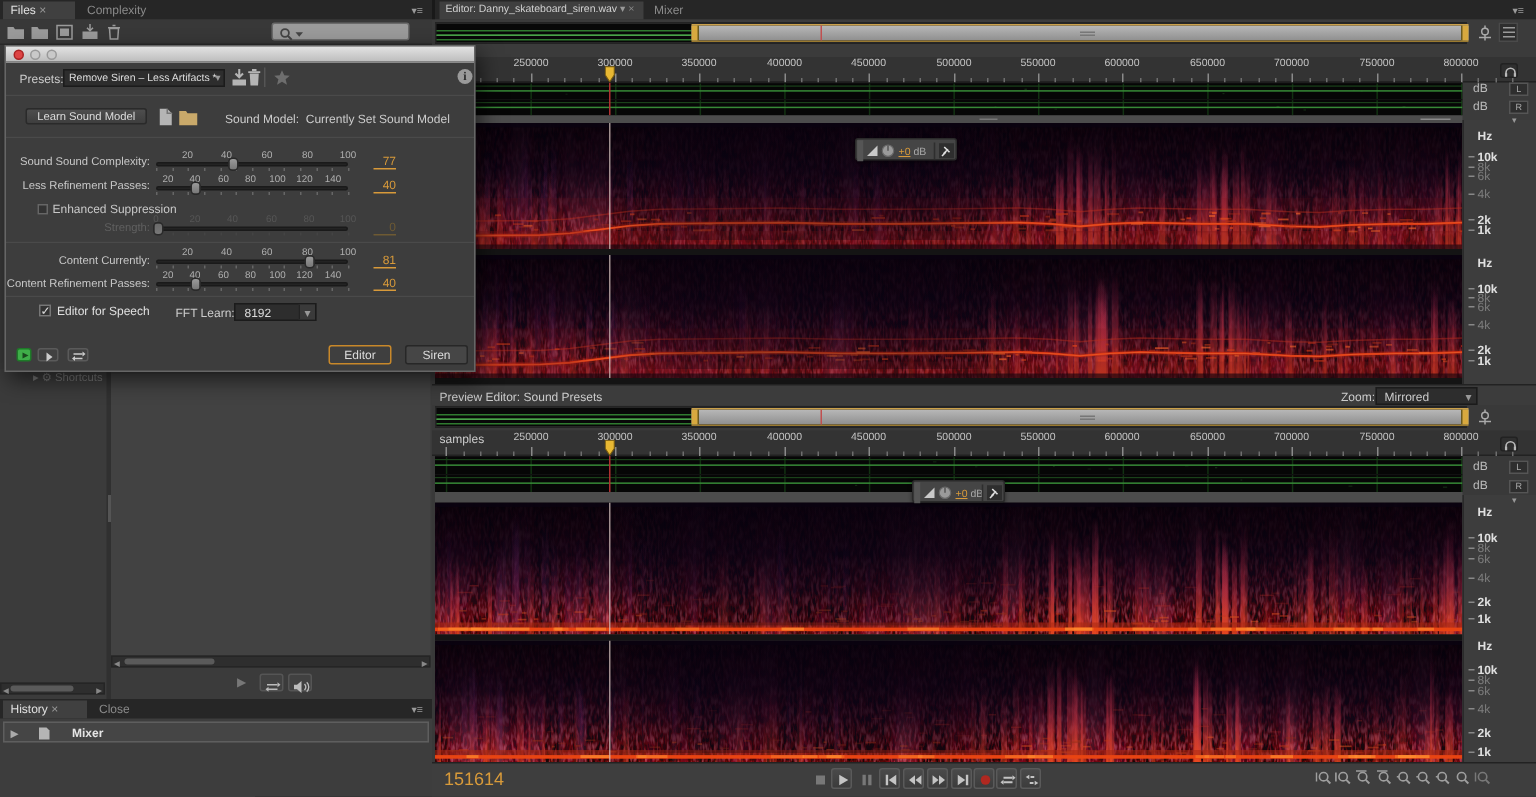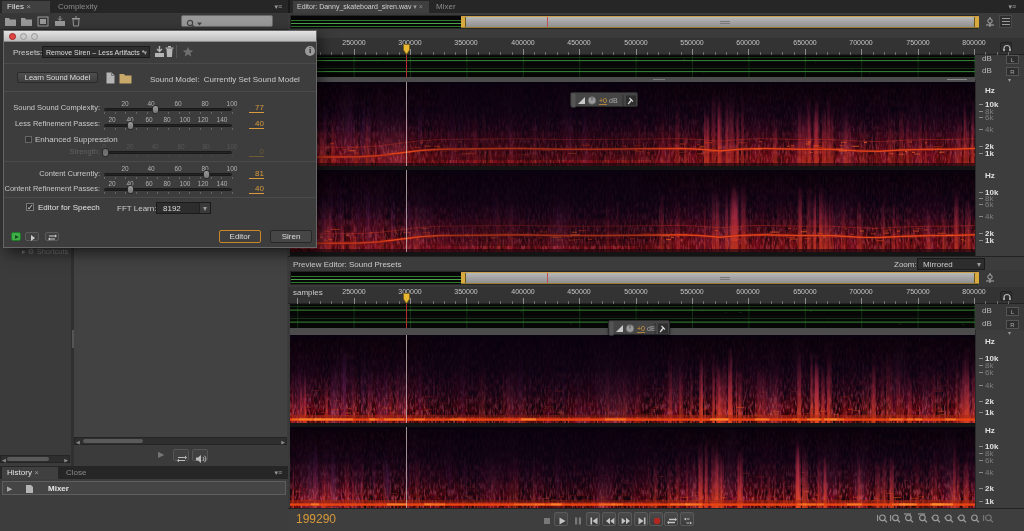--- a/index.html
+++ b/index.html
@@ -1493,21 +1493,21 @@
       <line x1="21" y1="7.5" x2="21" y2="4" stroke="#555"></line>
       <text x="28" y="10" font-size="7" fill="#d89a3a" font-family="Liberation Sans" text-decoration="underline">+0</text>
       <text x="38" y="10" font-size="7" fill="#aaa" font-family="Liberation Sans">dB</text>
       <line x1="46" y1="2" x2="46" y2="13" stroke="#2e2e2e"></line>
       <rect x="49" y="2.5" width="10" height="10" fill="#2e2e2e"></rect>
       <path d="M52 9.5 L55 6.5 M52.5 5 l3.5 3.5 M51 11 l2.5 -2.5" stroke="#ddd" stroke-width="1.1" fill="none"></path>
     </svg>
   </div>
 <div class="abs" style="left:1008px;top:329px;color:#999;font-size:6px;">▾</div>
 <div class="abs" style="left:288px;top:508px;width:736px;height:23px;background:#3e3e3e;border-top:1px solid #222;"></div>
-<div class="abs" style="left:296px;top:512px;font-size:12px;color:#d89a3a;">199290</div>
+<div class="abs" style="left:296px;top:512px;font-size:12px;color:#d89a3a;">151614</div>
 <div style="position:absolute;left:540px;top:513px;width:13px;height:13px;"><svg width="12" height="12" viewBox="0 0 12 12" style="margin:0.5px 0 0 0.5px;">
       <rect x="3" y="3" width="6" height="6" fill="#787878"></rect>
     </svg></div>
 <div style="position:absolute;left:554px;top:512px;width:14px;height:14px;background:linear-gradient(#4a4a4a,#3c3c3c);border:1px solid #5a5a5a;border-radius:2px;"><svg width="12" height="12" viewBox="0 0 12 12" style="margin:0.5px 0 0 0.5px;">
       <path d="M3.5 2.5 L9.5 6 L3.5 9.5 Z" fill="#c4c4c4"></path>
     </svg></div>
 <div style="position:absolute;left:571px;top:513px;width:13px;height:13px;"><svg width="12" height="12" viewBox="0 0 12 12" style="margin:0.5px 0 0 0.5px;">
       <rect x="3" y="2.5" width="2.2" height="7" fill="#787878"></rect>
       <rect x="6.8" y="2.5" width="2.2" height="7" fill="#787878"></rect>
     </svg></div>

